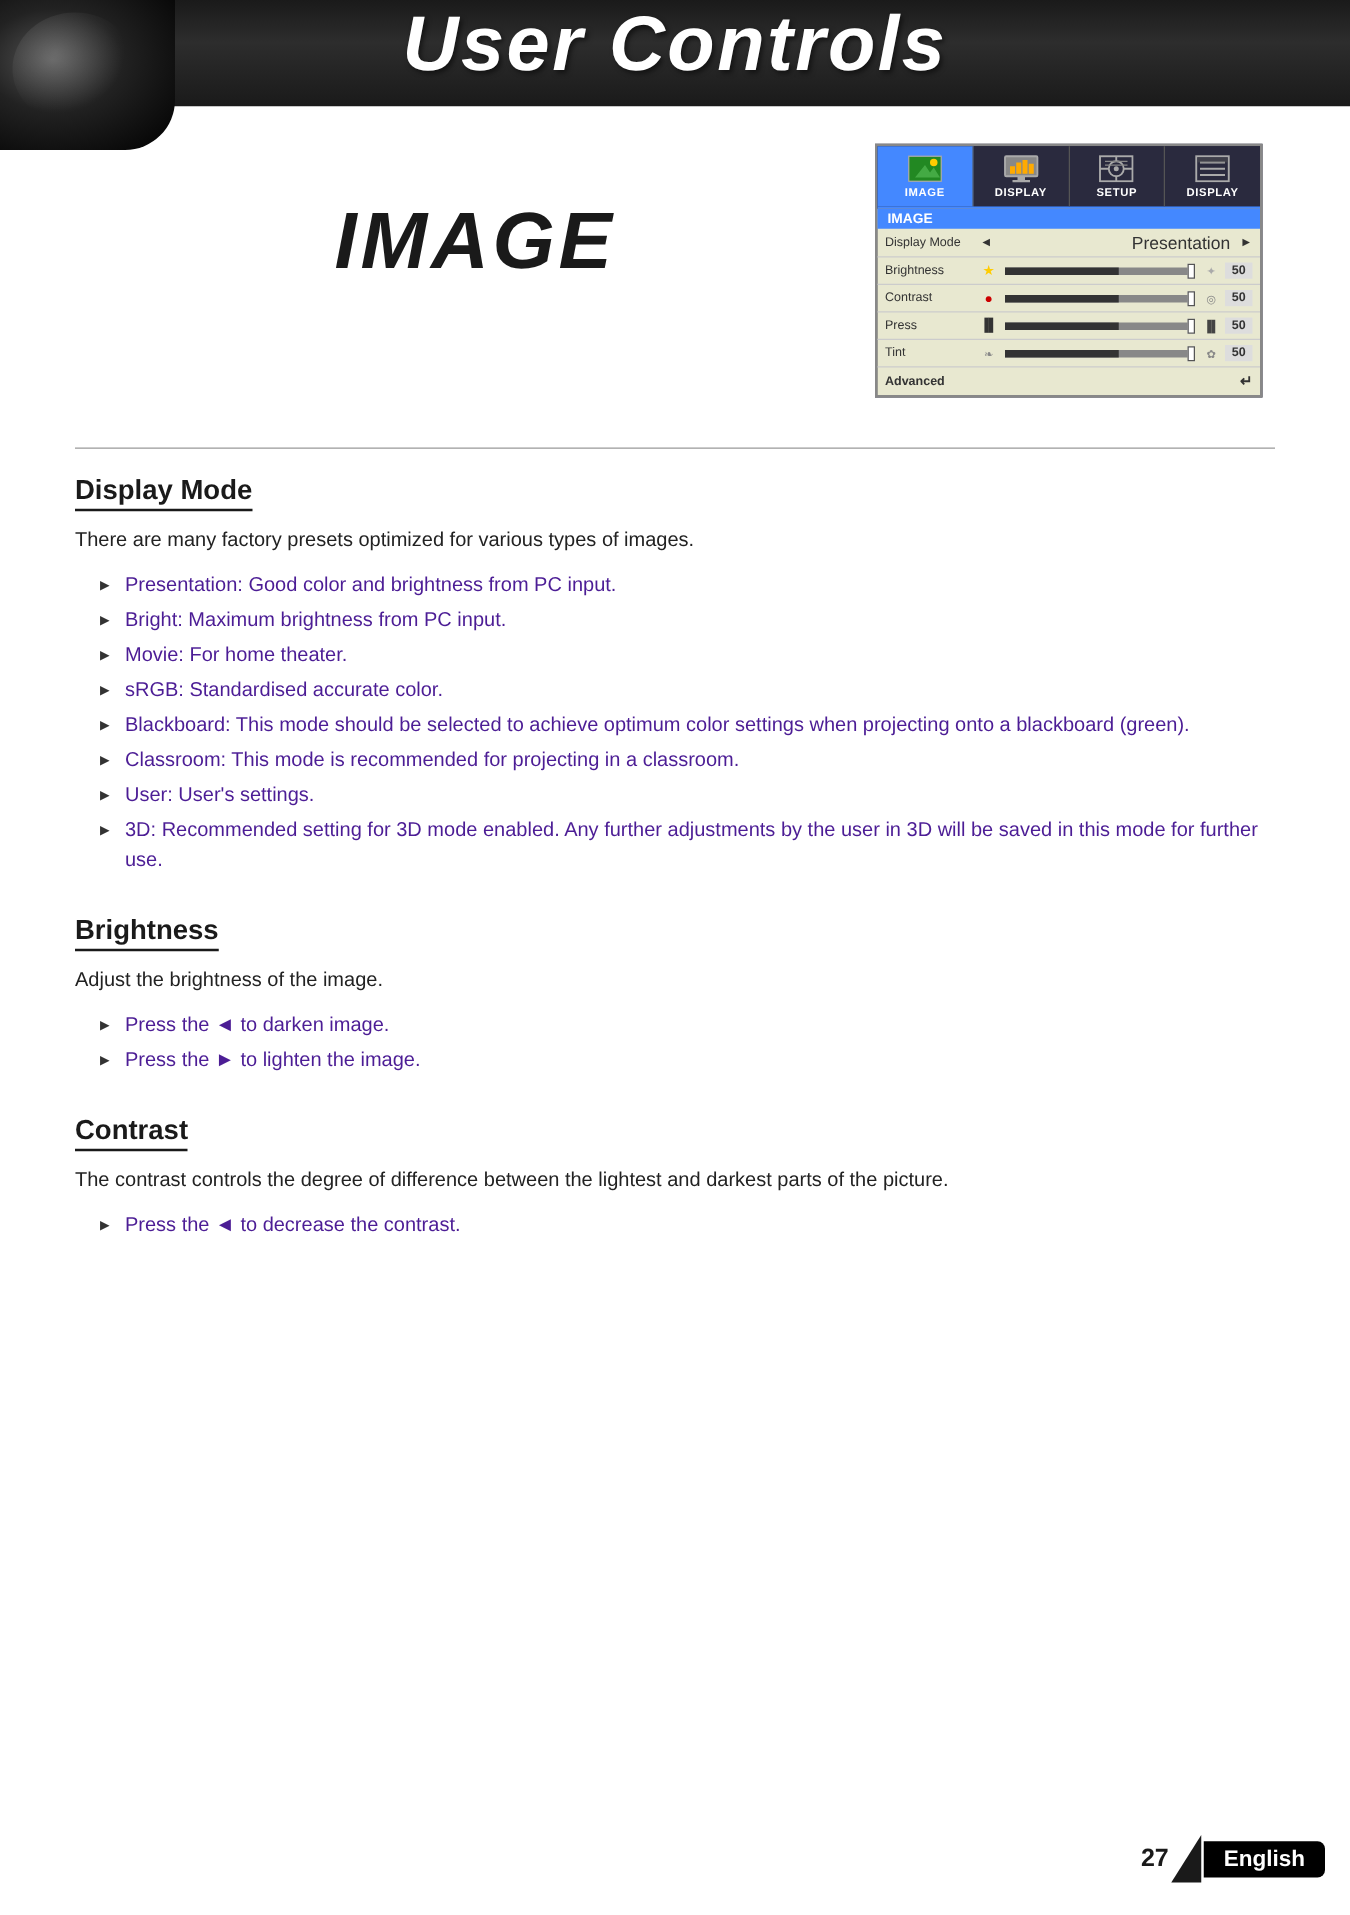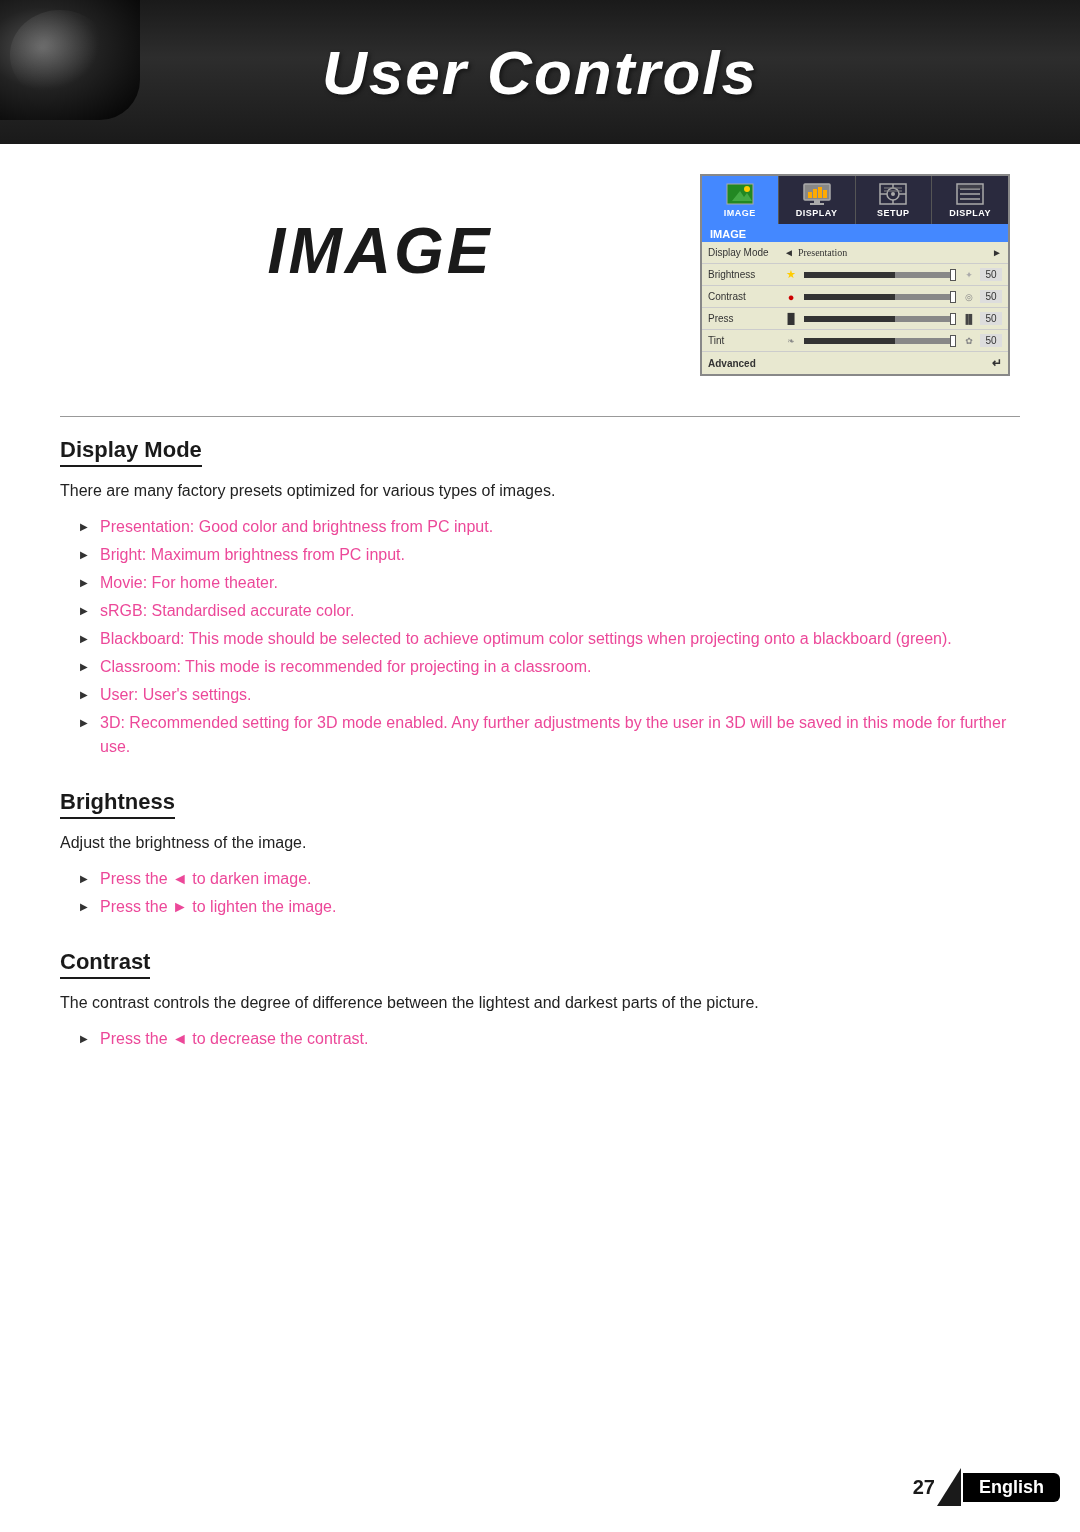--- a/index.html
+++ b/index.html
@@ -9,24 +9,23 @@
       min-height: 1532px;
       font-family: Arial, sans-serif;
       background: #ffffff;
       position: relative;
       overflow-x: hidden;
     }
 
     
     .header {
       background: linear-gradient(180deg, #1a1a1a 0%, #2d2d2d 40%, #1a1a1a 100%);
-      height: 144px;
+      height: 85px;
       position: relative;
       display: flex;
-      align-items: center;
       justify-content: center;
     }
 
     .header-lens {
       position: absolute;
       left: 0;
       top: 0;
       width: 140px;
       height: 120px;
       background: radial-gradient(ellipse at 30% 40%, #555 0%, #222 40%, #111 70%, #000 100%);
@@ -208,39 +207,39 @@
     }
 
     .osd-value {
       font-size: 10px;
       color: #333;
       background: #ddd;
       padding: 1px 4px;
       min-width: 22px;
       text-align: center;
       flex-shrink: 0;
+      font-weight: bold;
     }
 
     .osd-arrow-left {
       font-size: 10px;
       color: #333;
     }
 
     .osd-arrow-right {
       font-size: 10px;
       color: #333;
     }
 
     .osd-row-presentation {
       flex: 1;
-      font-size: 10px;
+      font-size: 14px;
       color: #333;
-      text-align: left;
+      text-align: right;
       padding-right: 4px;
-      font-family: Liberation Serif, serif;
     }
 
     
     .content-divider {
       border: none;
       border-top: 1px solid #999;
       margin: 0 0 20px 0;
     }
 
     
@@ -266,21 +265,21 @@
     }
 
     .bullet-list {
       list-style: none;
       padding: 0;
       margin-left: 20px;
     }
 
     .bullet-list li {
       font-size: 16px;
-      color: #ec4899;
+      color: #4c1d95;
       line-height: 1.5;
       margin-bottom: 4px;
       padding-left: 20px;
       position: relative;
     }
 
     .bullet-list li::before {
       content: '▶';
       position: absolute;
       left: 0;

